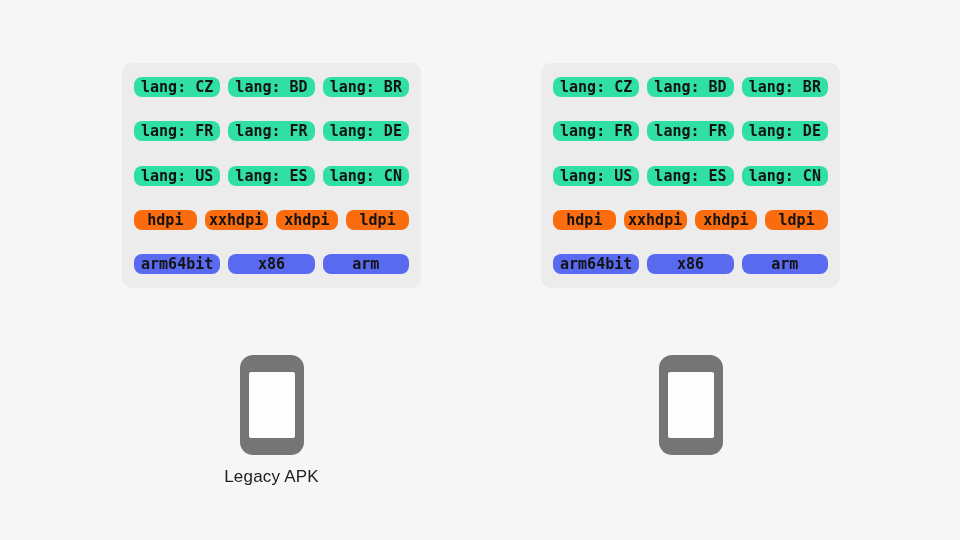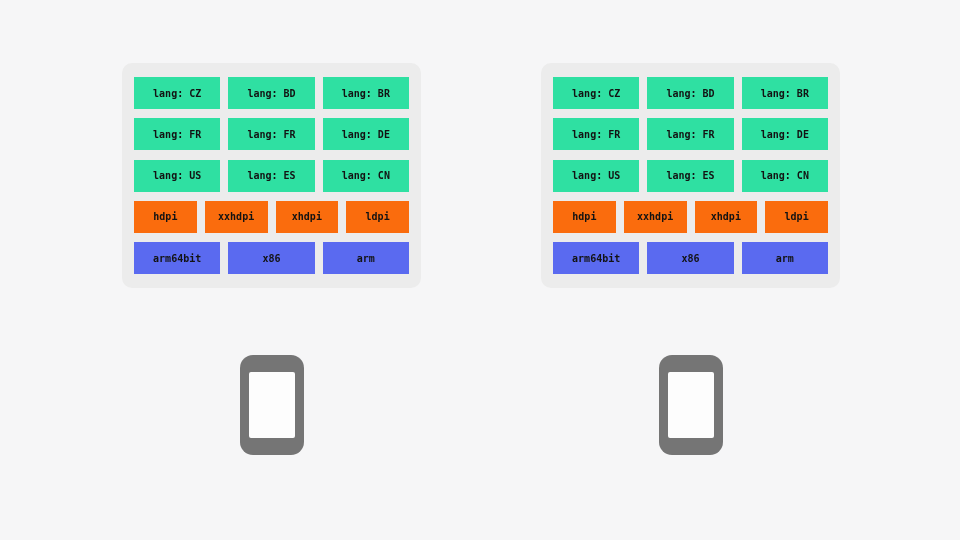--- a/index.html
+++ b/index.html
@@ -32,27 +32,27 @@
     display: flex;
     flex-direction: column;
     justify-content: space-between;
   }
   .chip-row {
     display: flex;
     gap: 8px;
   }
   .chip {
     flex: 1 1 0;
-    height: 32px;
-    border-radius: 0;
+    height: 20px;
+    border-radius: 8px;
     display: flex;
     align-items: center;
     justify-content: center;
     font-family: "DejaVu Sans Mono", "Liberation Mono", monospace;
-    font-size: 10px;
+    font-size: 15px;
     font-weight: 600;
     color: var(--chip-text, #131313);
     white-space: nowrap;
   }
 
   .phone {
     box-sizing: border-box;
     width: 64px;
     height: 100px;
     margin: 67px auto 0 auto;
@@ -105,20 +105,21 @@
         </div>
         <div class="chip-row">
           <div class="chip" style="background: rgb(90, 106, 240);">arm64bit</div>
           <div class="chip" style="background: rgb(90, 106, 240);">x86</div>
           <div class="chip" style="background: rgb(90, 106, 240);">arm</div>
         </div>
       </div>
     <div class="phone">
       <div class="phone-screen"></div>
     </div>
+    <div class="caption">Legacy APK</div>
   </section>
 
   <section class="group group-right">
     <div class="panel">
         <div class="chip-row">
           <div class="chip" style="background: rgb(47, 224, 162);">lang: CZ</div>
           <div class="chip" style="background: rgb(47, 224, 162);">lang: BD</div>
           <div class="chip" style="background: rgb(47, 224, 162);">lang: BR</div>
         </div>
         <div class="chip-row">

